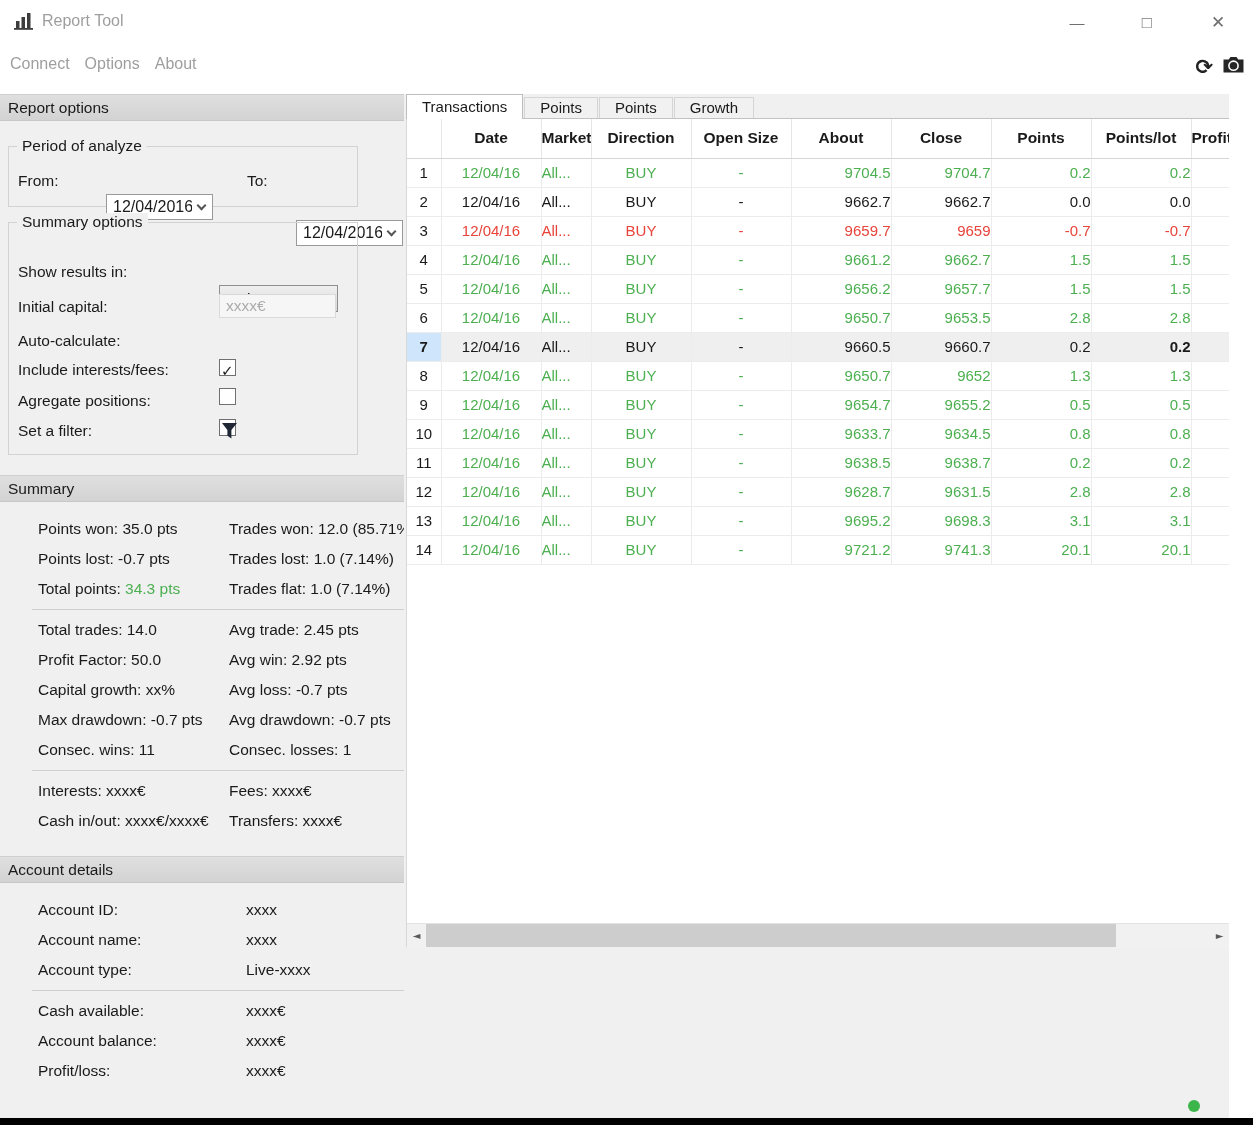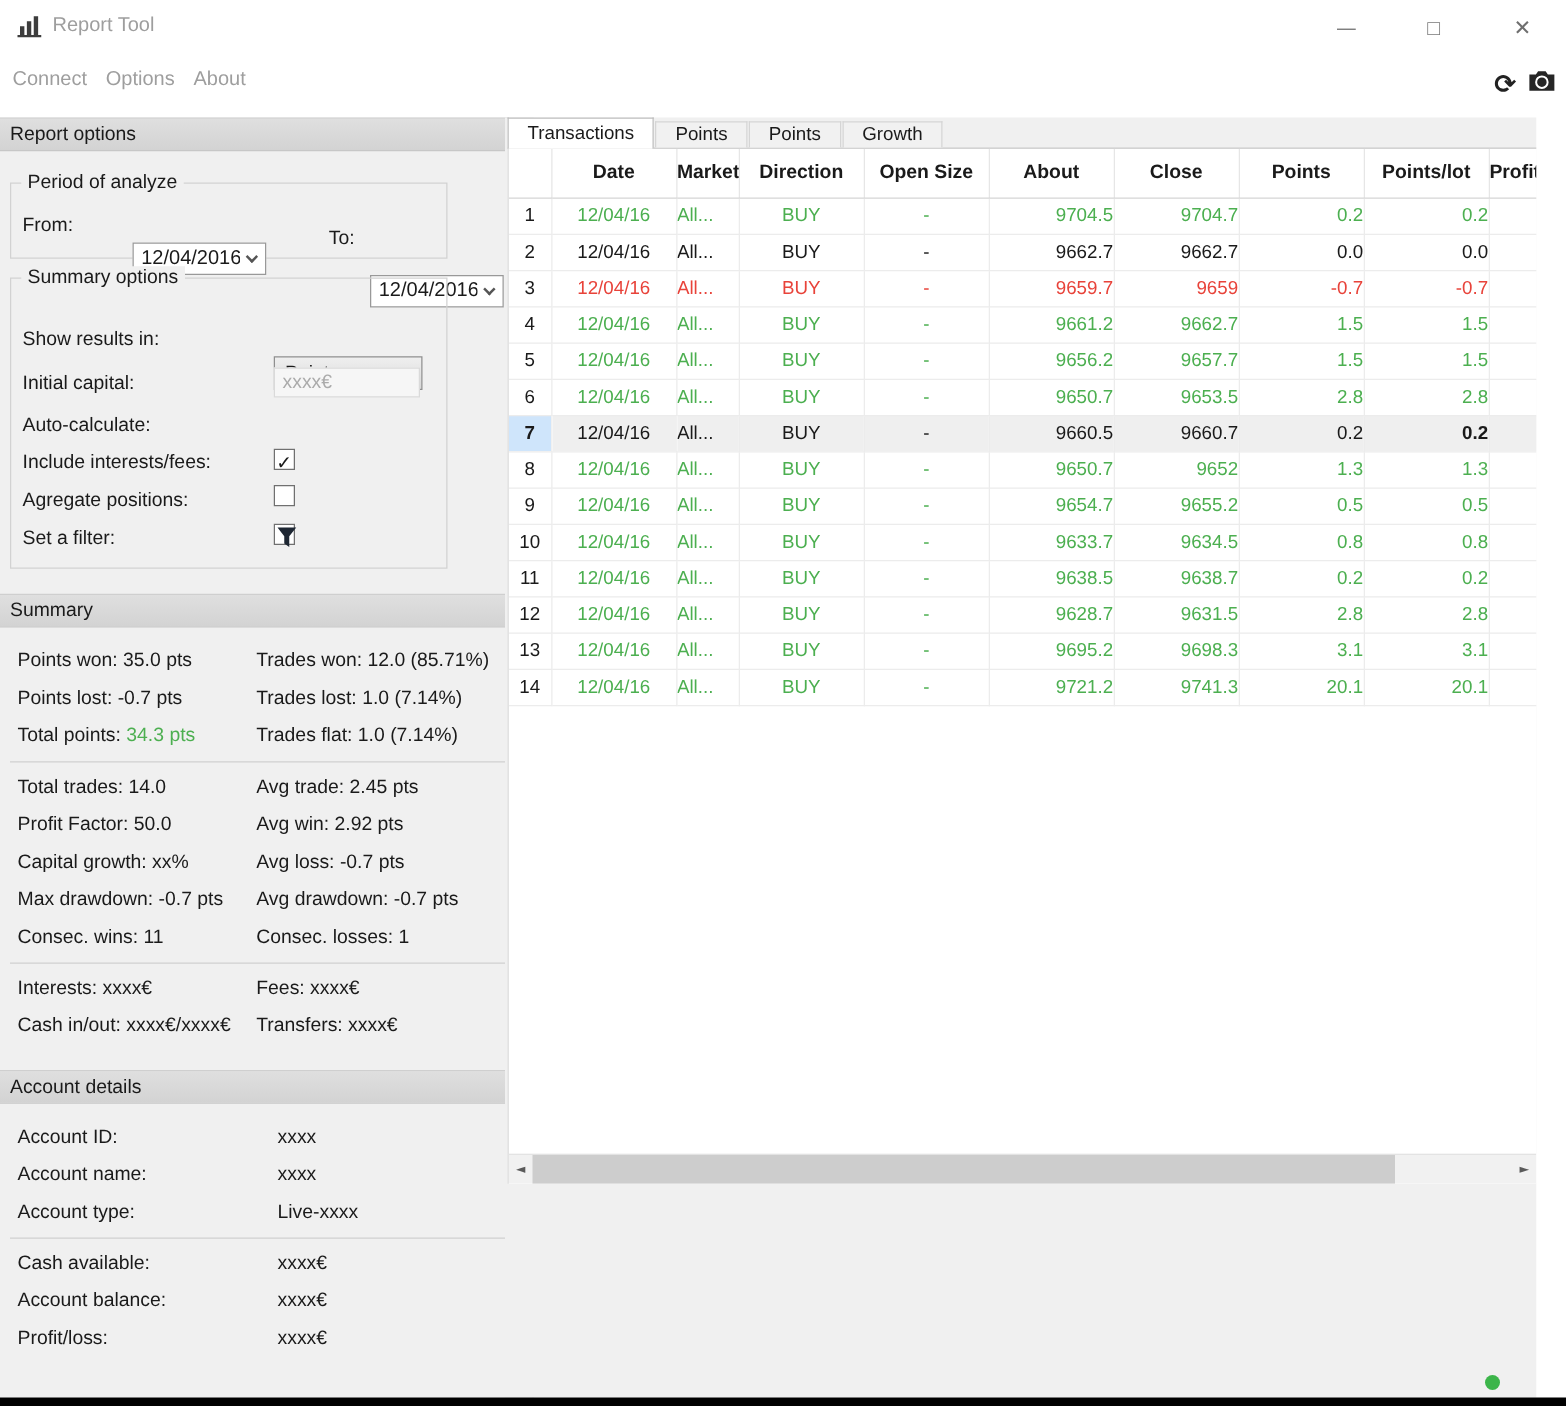--- a/index.html
+++ b/index.html
@@ -32,33 +32,33 @@
 
   .groupbox { position: absolute; left: 8px; width: 350px; border: 1px solid #d2d2d2; }
   .legend { position: absolute; top: -10px; left: 8px; background: #f0f0f0; padding: 0 5px; white-space: nowrap; }
   .g-row { position: absolute; left: 9px; right: 9px; height: 27px; line-height: 27px; }
   .g-control { position: absolute; top: 0; }
 
   .combo { position: relative; width: 107px; height: 26px; background: #fff; border: 1px solid #999; line-height: 24px; padding: 0 20px 0 6px; overflow: hidden; white-space: nowrap; font-size: 16px; }
   .combo .val { display: block; overflow: hidden; text-align: center; }
   .chev { position: absolute; right: 7px; top: 7px; width: 7px; height: 7px; border-right: 2px solid #555; border-bottom: 2px solid #555; transform: rotate(45deg); background: #fff; }
   .from-combo { left: 88px; }
-  .to-label { position: absolute; left: 229px; top: 10px; margin-left: 16px; }
+  .to-label { position: absolute; left: 229px; top: 0; }
   .to-combo { left: 278px; }
 
   .g2 .g-control { left: 201px; }
   .btn-combo { position: relative; width: 119px; height: 27px; background: linear-gradient(180deg, #efefef, #d8d8d8); border: 1px solid #8f8f8f; line-height: 25px; padding-left: 8px; }
   .tri { position: absolute; right: 7px; top: 11px; width: 0; height: 0; border-left: 4px solid transparent; border-right: 4px solid transparent; border-top: 5px solid #333; }
   .text-input { width: 117px; height: 24px; margin-top: 1px; background: #f6f6f6; border: 1px solid #dadada; color: #ababab; line-height: 22px; padding-left: 6px; }
   .checkbox { position: relative; display: block; width: 17px; height: 17px; margin-top: 5px; background: #fff; border: 1px solid #707070; }
   .checkbox .checkmark { display: none; position: absolute; left: 1px; top: -3px; font-size: 15px; font-weight: bold; color: #1a1a1a; }
   .checkbox.checked .checkmark { display: block; }
   .filter-wrap { margin-top: 4px; }
 
-  .sum-content { position: absolute; left: 0; width: 100%; padding-top: 12px; }
+  .sum-content { position: absolute; left: 0; width: 100%; padding-top: 12px; padding-left: 24px; }
   .sum-row { display: flex; height: 30px; line-height: 30px; padding-left: 14px; white-space: nowrap; }
   .sum-left { width: 191px; overflow: hidden; }
   .sum-right { flex: 1; overflow: hidden; }
   .divider { border-top: 1px solid #cfcfcf; margin: 5px 8px; }
   .green-text { color: var(--profit-green, #4caf50); }
 
   .acc-row { display: flex; height: 30px; line-height: 30px; padding-left: 14px; white-space: nowrap; }
   .acc-label { width: 208px; }
 
   

